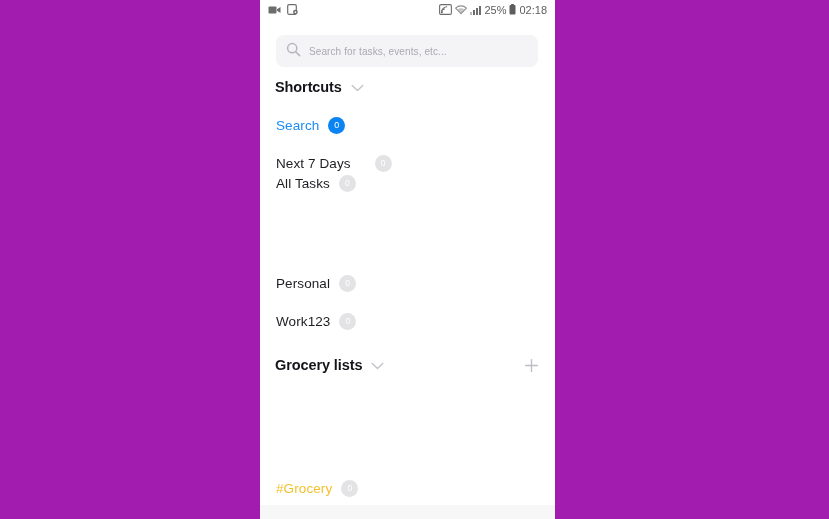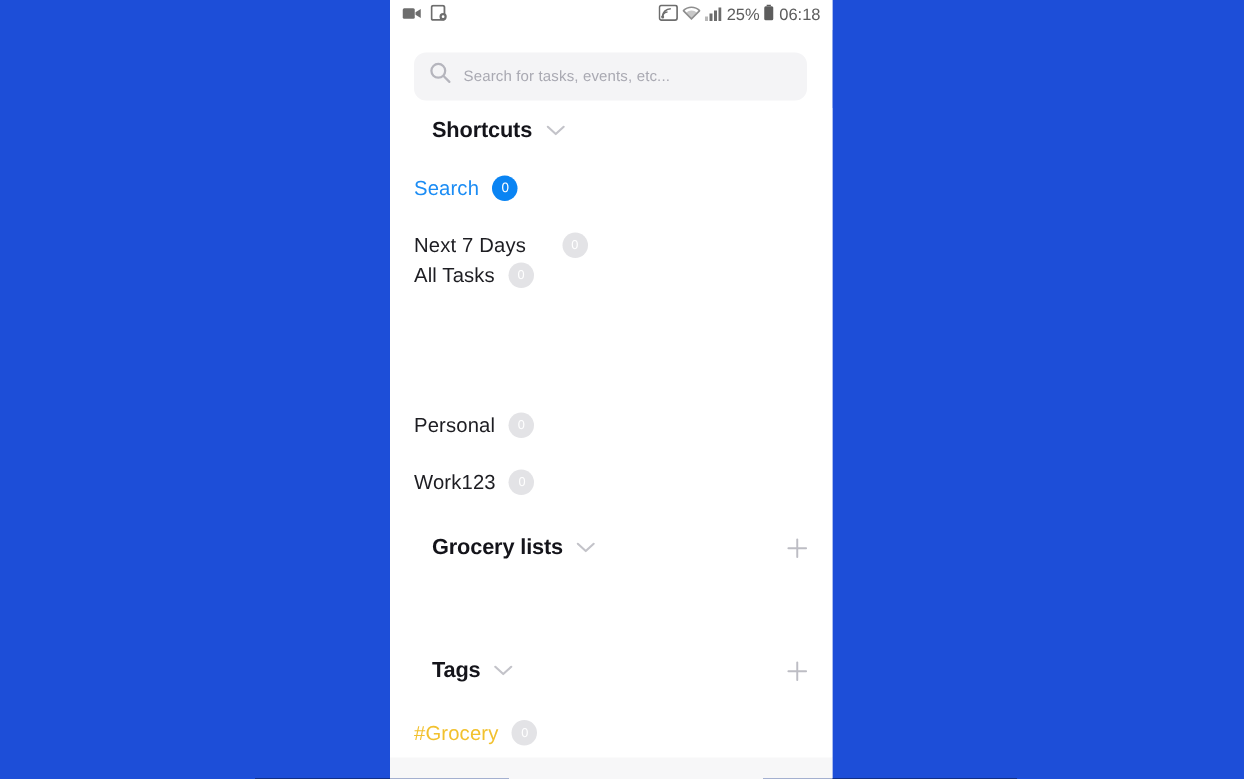--- a/index.html
+++ b/index.html
@@ -10,21 +10,21 @@
     height: 519px;
     overflow: hidden;
     font-family: "Liberation Sans", sans-serif;
     -webkit-font-smoothing: antialiased;
   }
   #screen {
     position: absolute;
     left: 0; top: 0;
     width: 829px;
     height: 519px;
-    background: #1d4ed8;
+    background: #a21caf;
   }
   
   #phone {
     position: absolute;
     left: 260px;
     top: 0;
     width: 295px;
     height: 519px;
     background: #ffffff;
     overflow: hidden;
@@ -82,21 +82,21 @@
     top: 72px;
     width: 295px;
     height: 433px;
     background: #ffffff;
   }
   .section-head {
     position: absolute;
     display: flex;
     align-items: center;
     height: 22px;
-    left: 28px;
+    left: 15px;
     right: 14px;
   }
   .section-title {
     font-size: 14.5px;
     font-weight: bold;
     color: #14141a;
     letter-spacing: -0.1px;
   }
   .chev {
     margin-left: 9px;
@@ -196,21 +196,21 @@
             <rect x="9" y="1" width="2" height="9" fill="#6d6d6d"></rect>
           </svg>
         </span>
         <span class="sb-text">25%</span>
         <span class="sb-ico">
           <svg width="7" height="11" viewBox="0 0 7 11">
             <rect x="2.1" y="0" width="2.8" height="1.1" fill="#5d5d5d"></rect>
             <rect x="0.5" y="1.1" width="6" height="9.4" rx="1" fill="#5d5d5d"></rect>
           </svg>
         </span>
-        <span class="sb-text">06:18</span>
+        <span class="sb-text">02:18</span>
       </div>
     </div>
 
     <div id="searchbar">
       <span>
         <svg width="15" height="15" viewBox="0 0 15 15">
           <circle cx="6.2" cy="6.2" r="4.6" fill="none" stroke="#b5b5bd" stroke-width="1.5"></circle>
           <line x1="9.7" y1="9.7" x2="13.6" y2="13.6" stroke="#b5b5bd" stroke-width="1.5" stroke-linecap="round"></line>
         </svg>
       </span>
@@ -257,34 +257,20 @@
             </svg>
         </span>
         <span class="plus-btn">
           <svg width="15" height="15" viewBox="0 0 15 15">
               <line x1="7.5" y1="1.6" x2="7.5" y2="13.4" stroke="#bdbdc4" stroke-width="1.3" stroke-linecap="round"></line>
               <line x1="1.6" y1="7.5" x2="13.4" y2="7.5" stroke="#bdbdc4" stroke-width="1.3" stroke-linecap="round"></line>
             </svg>
         </span>
       </div>
 
-      <div class="section-head" style="top:364px;">
-        <span class="section-title">Tags</span>
-        <span class="chev">
-          <svg width="13" height="8" viewBox="0 0 13 8">
-              <path d="M1.2 1.5 L6.5 6.4 L11.8 1.5" fill="none" stroke="#c3c3c9" stroke-width="1.4" stroke-linecap="round" stroke-linejoin="round"></path>
-            </svg>
-        </span>
-        <span class="plus-btn">
-          <svg width="15" height="15" viewBox="0 0 15 15">
-              <line x1="7.5" y1="1.6" x2="7.5" y2="13.4" stroke="#bdbdc4" stroke-width="1.3" stroke-linecap="round"></line>
-              <line x1="1.6" y1="7.5" x2="13.4" y2="7.5" stroke="#bdbdc4" stroke-width="1.3" stroke-linecap="round"></line>
-            </svg>
-        </span>
-      </div>
       <div class="row" style="top:405px;">
         <span class="row-label yellow">#Grocery</span>
         <span class="badge">0</span>
       </div>
 
     </div>
 
     <div id="bottom-band"></div>
 
   </div>

